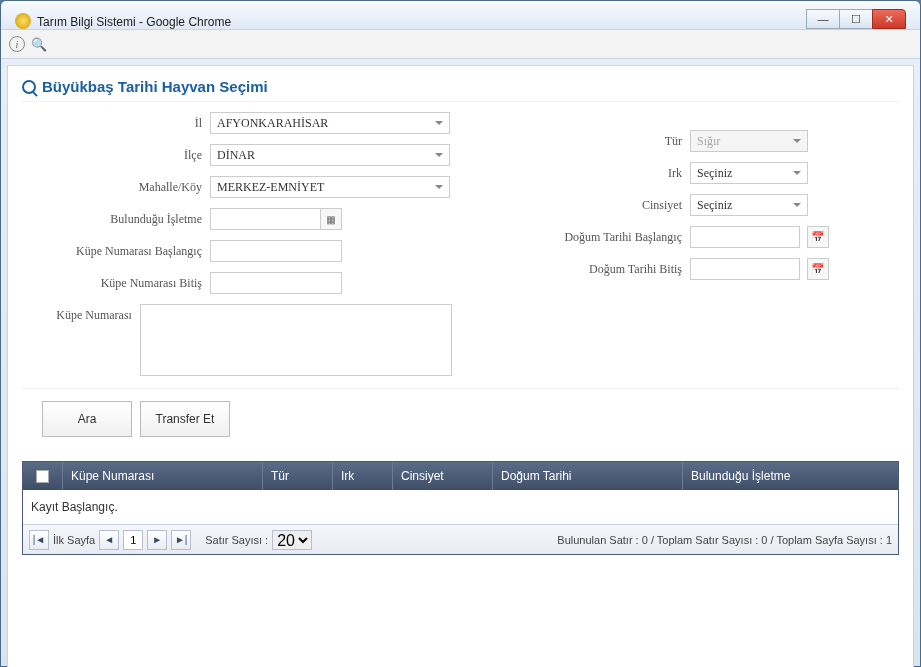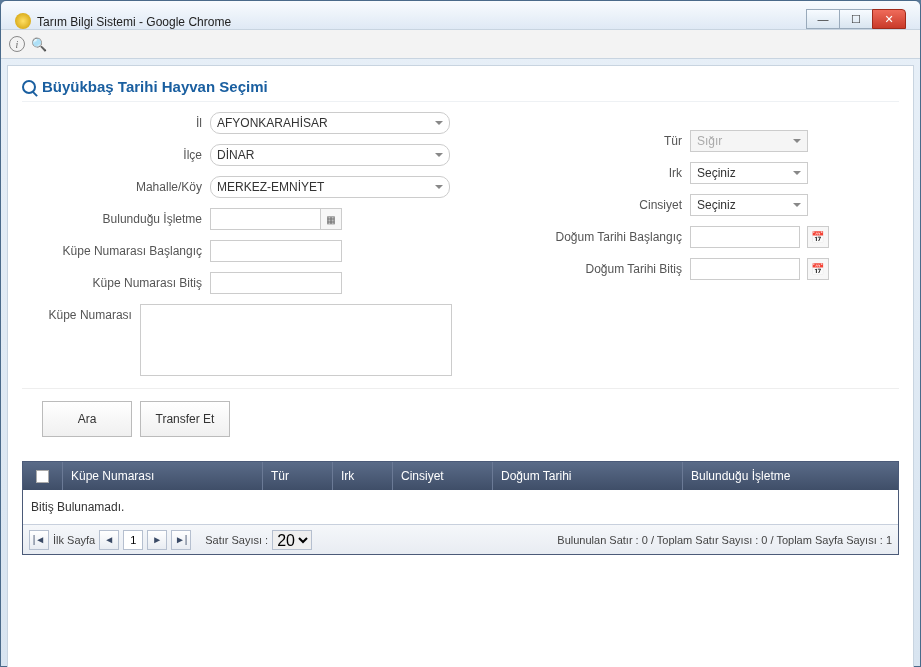--- a/index.html
+++ b/index.html
@@ -118,20 +118,21 @@
   }
   .form-area {
     display: flex;
     gap: 40px;
     margin-bottom: 10px;
   }
   .form-col {
     display: flex;
     flex-direction: column;
     gap: 10px;
+    font-family: Liberation Serif, serif;
   }
   .form-col.left { width: 430px; }
   .form-col.right { width: 360px; padding-top: 18px; }
   .form-row {
     display: flex;
     align-items: center;
     gap: 8px;
   }
   .form-row label {
     width: 180px;
@@ -143,21 +144,21 @@
   .combo, .inp {
     height: 22px;
     border: 1px solid #ccc;
     background: #fff;
     font-size: 12px;
     padding: 0 6px;
     display: flex;
     align-items: center;
     position: relative;
   }
-  .combo.wide, .inp.wide { width: 240px; border-radius: 10px; }
+  .combo.wide, .inp.wide { width: 240px; }
   .inp.short { width: 110px; }
   .combo.short { width: 118px; }
   .combo.disabled { background: #f5f5f5; color: #aaa; }
   .combo .caret {
     position: absolute;
     right: 6px; top: 50%;
     transform: translateY(-50%);
     width: 0; height: 0;
     border-left: 4px solid transparent;
     border-right: 4px solid transparent;
@@ -387,21 +388,21 @@
         <div class="gh-cell gh-check">
           <div class="chkbox"></div>
         </div>
         <div class="gh-cell gh-kupe">Küpe Numarası</div>
         <div class="gh-cell gh-tur">Tür</div>
         <div class="gh-cell gh-irk">Irk</div>
         <div class="gh-cell gh-cins">Cinsiyet</div>
         <div class="gh-cell gh-dog">Doğum Tarihi</div>
         <div class="gh-cell gh-isl">Bulunduğu İşletme</div>
       </div>
-      <div class="grid-empty">Bitiş Bulunamadı.</div>
+      <div class="grid-empty">Kayıt Başlangıç.</div>
       <div class="grid-pager">
         <div class="pager-btn">|◄</div>
         <span>İlk Sayfa</span>
         <div class="pager-btn">◄</div>
         <input class="pager-input" value="1" style="">
         <div class="pager-btn">►</div>
         <div class="pager-btn">►|</div>
         <span class="row-count-label">Satır Sayısı :</span>
         <select class="pager-select">
           <option>20</option>

